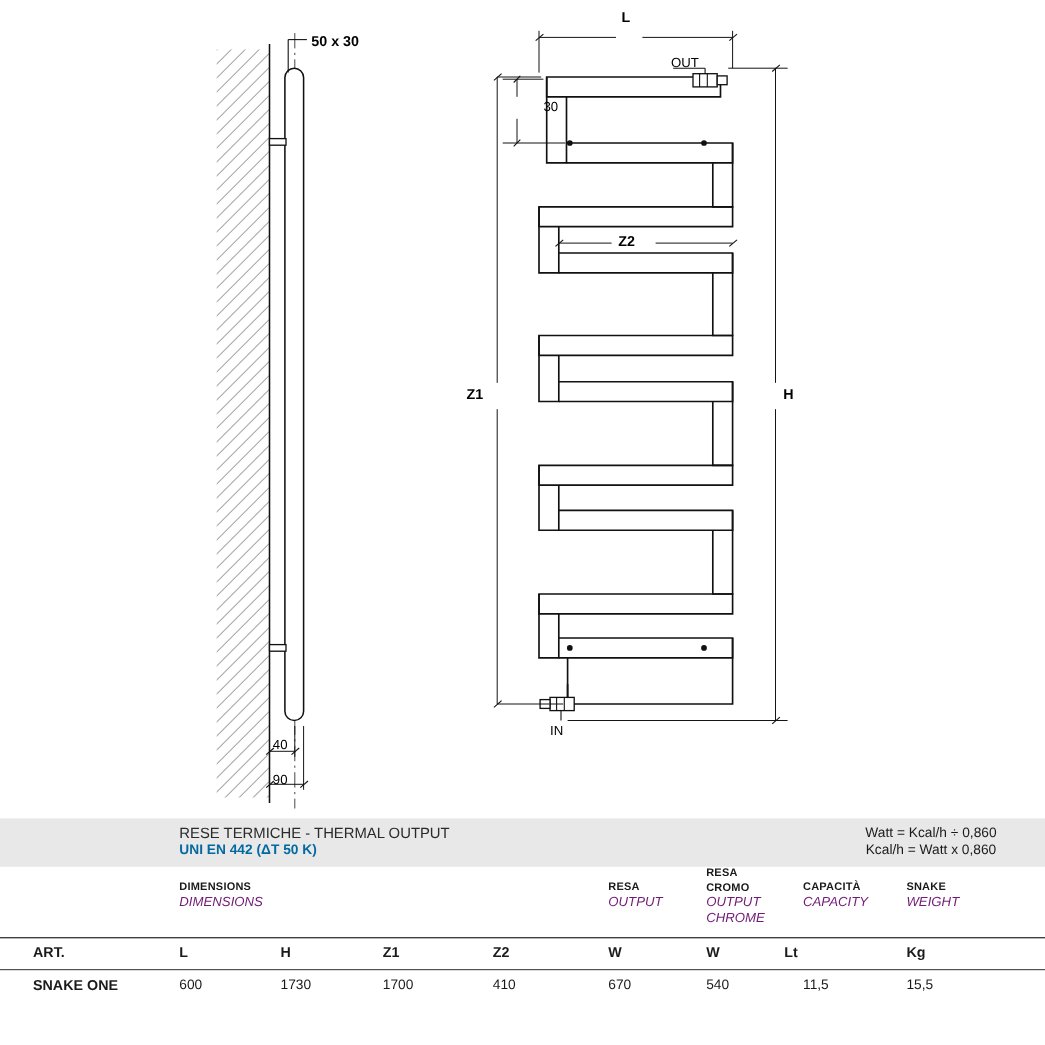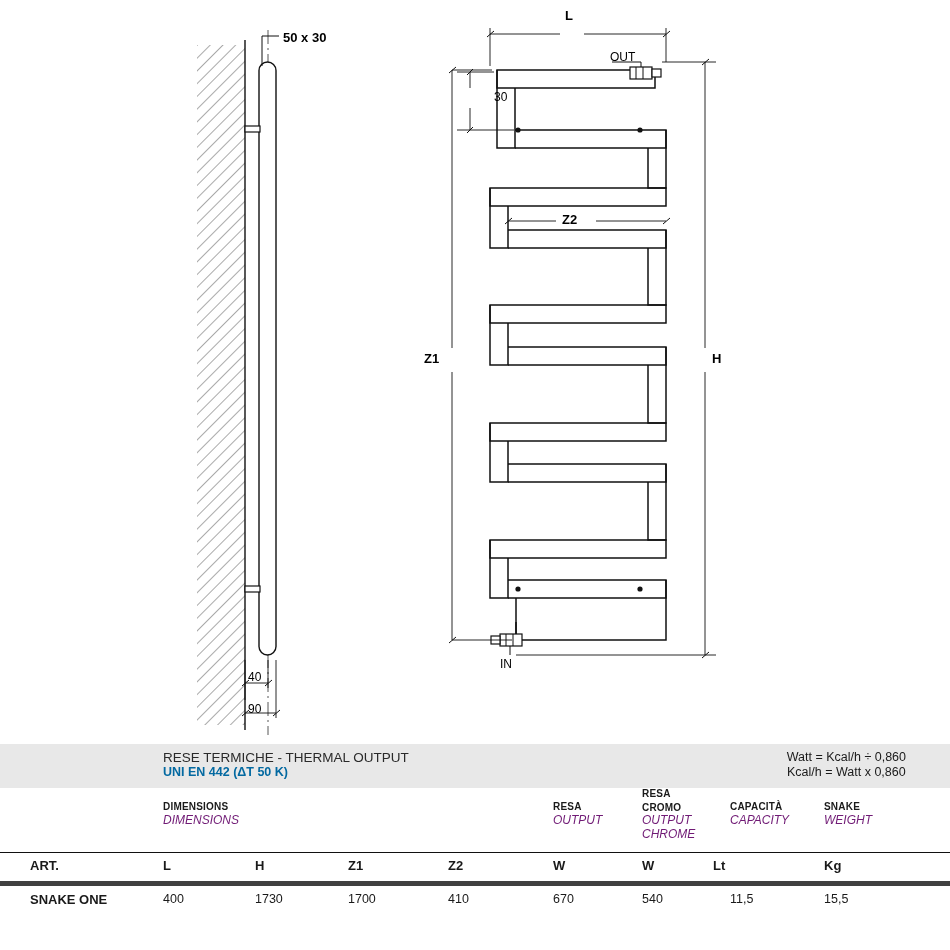--- a/index.html
+++ b/index.html
@@ -90,21 +90,21 @@
   }
   .ch .i {
     font-style: italic;
     font-size: 12px;
     display: block;
     color: #701a75;
   }
   .sub-row {
     height: 28px;
     position: relative;
-    border-bottom: 5px solid #404040;
+    border-bottom: 1px solid #404040;
   }
   .sub-row .s {
     position: absolute;
     top: 5px;
     font-weight: bold;
     font-size: 13px;
   }
   .data-row {
     height: 30px;
     position: relative;
@@ -313,21 +313,21 @@
       <div class="s" style="left:348px;">Z1</div>
       <div class="s" style="left:448px;">Z2</div>
       <div class="s" style="left:553px;">W</div>
       <div class="s" style="left:642px;">W</div>
       <div class="s" style="left:713px;">Lt</div>
       <div class="s" style="left:824px;">Kg</div>
     </div>
 
     <div class="data-row">
       <div class="d art" style="left:30px;">SNAKE ONE</div>
-      <div class="d" style="left:163px;">400</div>
+      <div class="d" style="left:163px;">600</div>
       <div class="d" style="left:255px;">1730</div>
       <div class="d" style="left:348px;">1700</div>
       <div class="d" style="left:448px;">410</div>
       <div class="d" style="left:553px;">670</div>
       <div class="d" style="left:642px;">540</div>
       <div class="d" style="left:730px;">11,5</div>
       <div class="d" style="left:824px;">15,5</div>
     </div>
 
   </div>

